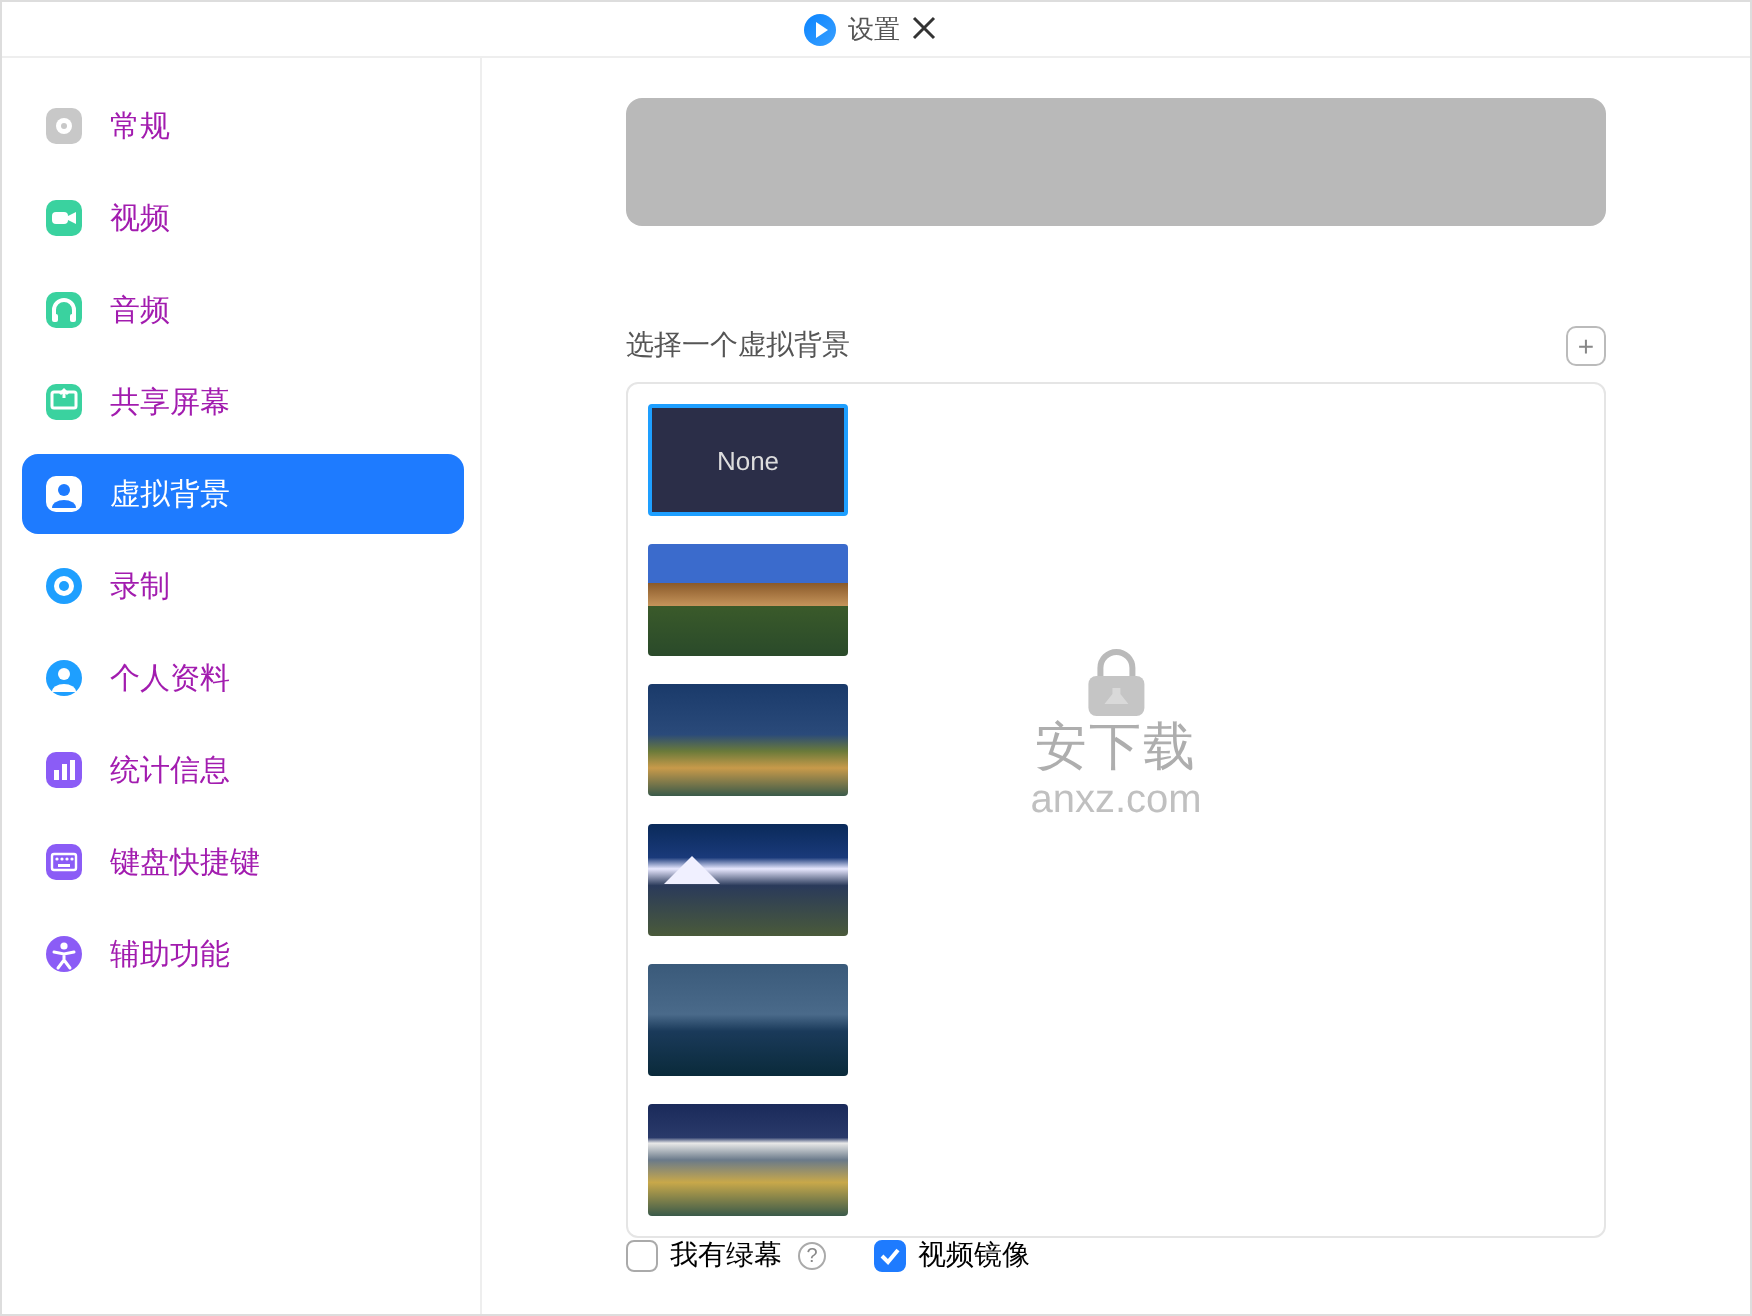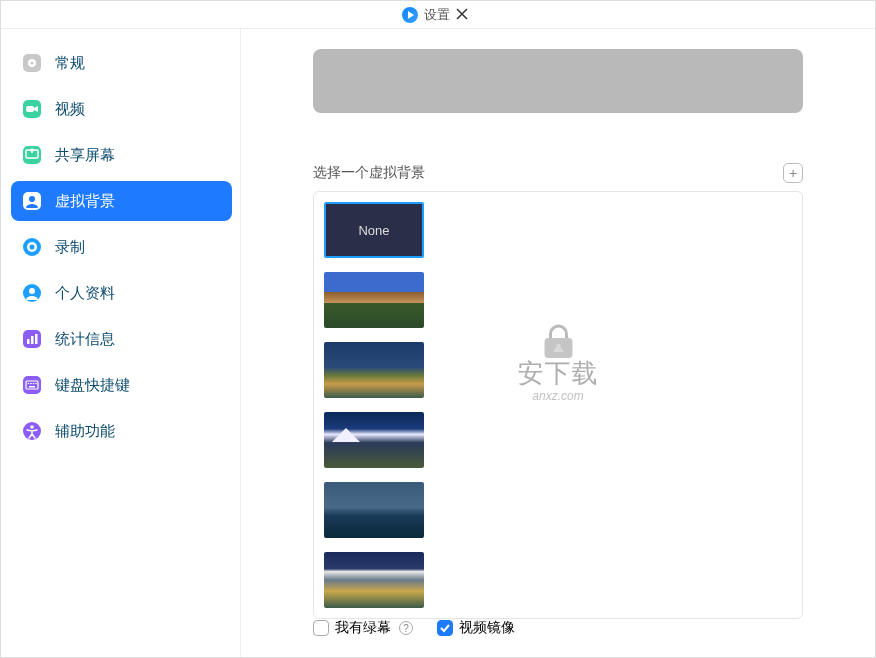--- a/index.html
+++ b/index.html
@@ -3,40 +3,40 @@
 <meta charset="utf-8">
 <style>
 * { box-sizing: border-box; margin: 0; padding: 0; }
 body { font-family: "Microsoft YaHei", -apple-system, sans-serif; width: 876px; height: 658px; background: #fff; border: 1px solid #ddd; display: flex; flex-direction: column; overflow: hidden; }
 .titlebar { display: flex; align-items: center; justify-content: center; padding: 4px 8px; border-bottom: 1px solid #eee; height: 28px; font-size: 13px; color: #555; }
 .titlebar .left { display: flex; align-items: center; gap: 6px; }
 .logo-icon { width: 16px; height: 16px; border-radius: 50%; background: linear-gradient(135deg,#0a84ff,#3aa0ff); display: flex; align-items: center; justify-content: center; }
 .close-x { cursor: pointer; font-size: 14px; padding: 2px 6px; }
 .body { flex: 1; display: flex; overflow: hidden; }
 .sidebar { width: 240px; border-right: 1px solid #eee; padding: 14px 8px 14px 10px; }
-.sidebar-item { display: flex; align-items: center; gap: 12px; padding: 9px 10px; border-radius: 8px; cursor: pointer; margin-bottom: 6px; font-size: 15px; color: #0c4a6e; }
+.sidebar-item { display: flex; align-items: center; gap: 12px; padding: 9px 10px; border-radius: 8px; cursor: pointer; margin-bottom: 6px; font-size: 15px; color: #a21caf; }
 .sidebar-item.active { background: #1e7bff; color: #fff; }
 .sidebar-item .sicon { width: 22px; height: 22px; display: flex; align-items: center; justify-content: center; flex-shrink: 0; }
 .main { flex: 1; padding: 20px 40px 16px 40px; display: flex; flex-direction: column; position: relative; }
 .preview { width: 490px; height: 275px; background: #b9b9b9; border-radius: 8px; align-self: center; }
 .section-label-row { display: flex; align-items: center; justify-content: space-between; margin-top: 50px; margin-bottom: 8px; width: 490px; align-self: center; }
 .section-label { font-size: 14px; color: #555; }
 .add-btn { width: 20px; height: 20px; border: 1px solid #bbb; border-radius: 5px; display: flex; align-items: center; justify-content: center; color: #888; cursor: pointer; font-size: 14px; }
 .thumbs-box { align-self: center; width: 490px; border: 1px solid #e5e5e5; border-radius: 6px; padding: 10px 10px 0 10px; display: flex; flex-wrap: wrap; gap: 14px; flex-direction: column; }
 .thumb { width: 100px; height: 56px; border-radius: 2px; cursor: pointer; position: relative; overflow: hidden; }
 .thumb.none { background: #2b2e48; display: flex; align-items: center; justify-content: center; color: #ddd; font-size: 13px; border: 2px solid #1e9fff; }
 .thumbs-box { padding-bottom: 10px; }
 .checks { display: flex; align-items: center; gap: 24px; margin-top: auto; align-self: center; width: 490px; padding-bottom: 4px; font-size: 14px; }
 .chk-wrap { display: flex; align-items: center; gap: 6px; cursor: pointer; }
 .chk { width: 16px; height: 16px; border: 1.5px solid #aaa; border-radius: 4px; display: flex; align-items: center; justify-content: center; font-size: 11px; color: #fff; }
 .chk.checked { background: #1e7bff; border-color: #1e7bff; }
 .help-q { width: 14px; height: 14px; border: 1px solid #aaa; border-radius: 50%; display: flex; align-items: center; justify-content: center; font-size: 10px; color: #888; margin-left: 2px; }
 .watermark { position: absolute; top: 295px; left: 50%; transform: translateX(-50%); color: rgba(120,120,120,0.55); text-align: center; pointer-events: none; z-index: 50; display: flex; flex-direction: column; align-items: center; }
 .watermark .chinese { font-size: 26px; color: rgba(120,120,120,0.6); letter-spacing: 1px; margin-top: -4px; }
-.watermark .url { font-size: 12px; color: rgba(150,150,150,0.6); margin-top: -2px; font-style: italic; }
+.watermark .url { font-size: 20px; color: rgba(150,150,150,0.6); margin-top: -2px; }
 
 .t1 { background: linear-gradient(to bottom,#3b6bcc 0%,#3b6bcc 35%,#8a5a2a 35%,#c4935a 55%,#3a5a2a 55%,#2a4a2a 100%); }
 .t2 { background: linear-gradient(to bottom,#1a3a6a 0%,#2a4a7a 45%,#6a7a3a 60%,#c89a4a 75%,#3a5a4a 100%); }
 .t3 { background: linear-gradient(to bottom,#0a2a5a 0%,#1a3a7a 30%,#e8e8ff 40%,#2a3a5a 55%,#4a5a3a 100%); }
 .t4 { background: linear-gradient(to bottom,#3a5a7a 0%,#4a6a8a 45%,#1a3a5a 60%,#0a2a3a 100%); }
 .t5 { background: linear-gradient(to bottom,#1a2a5a 0%,#2a3a6a 30%,#e8e8e8 35%,#6a7a8a 50%,#c8a84a 70%,#3a5a4a 100%); }
 
 .t3::before { content:""; position:absolute; left:8px; top:16px; border-left:14px solid transparent; border-right:14px solid transparent; border-bottom:14px solid #f0f0ff; }
 </style>
 </head>
@@ -79,20 +79,31 @@
               <rect x="5" y="8" width="8" height="6" rx="2" fill="#fff"></rect>
               <path d="M13 10 L17 8 V14 L13 12 Z" fill="#fff"></path>
             </svg>
           </span>
           <span>视频</span>
         </div>
         <div class="sidebar-item">
           <span class="sicon">
             <svg width="22" height="22" viewBox="0 0 22 22">
               <rect x="2" y="2" width="18" height="18" rx="5" fill="#3ad29f"></rect>
+              <path d="M6 14 V11 a5 5 0 0 1 10 0 V14" fill="none" stroke="#fff" stroke-width="2"></path>
+              <rect x="5" y="13" width="3" height="4" rx="1" fill="#fff"></rect>
+              <rect x="14" y="13" width="3" height="4" rx="1" fill="#fff"></rect>
+            </svg>
+          </span>
+          <span>音频</span>
+        </div>
+        <div class="sidebar-item">
+          <span class="sicon">
+            <svg width="22" height="22" viewBox="0 0 22 22">
+              <rect x="2" y="2" width="18" height="18" rx="5" fill="#3ad29f"></rect>
               <rect x="5" y="6" width="12" height="8" rx="1" fill="none" stroke="#fff" stroke-width="1.5"></rect>
               <path d="M11 9 L11 5 M9 7 L11 5 L13 7" stroke="#fff" stroke-width="1.5" fill="none"></path>
             </svg>
           </span>
           <span>共享屏幕</span>
         </div>
         <div class="sidebar-item active">
           <span class="sicon">
             <svg width="22" height="22" viewBox="0 0 22 22">
               <rect x="2" y="2" width="18" height="18" rx="5" fill="#fff"></rect>

